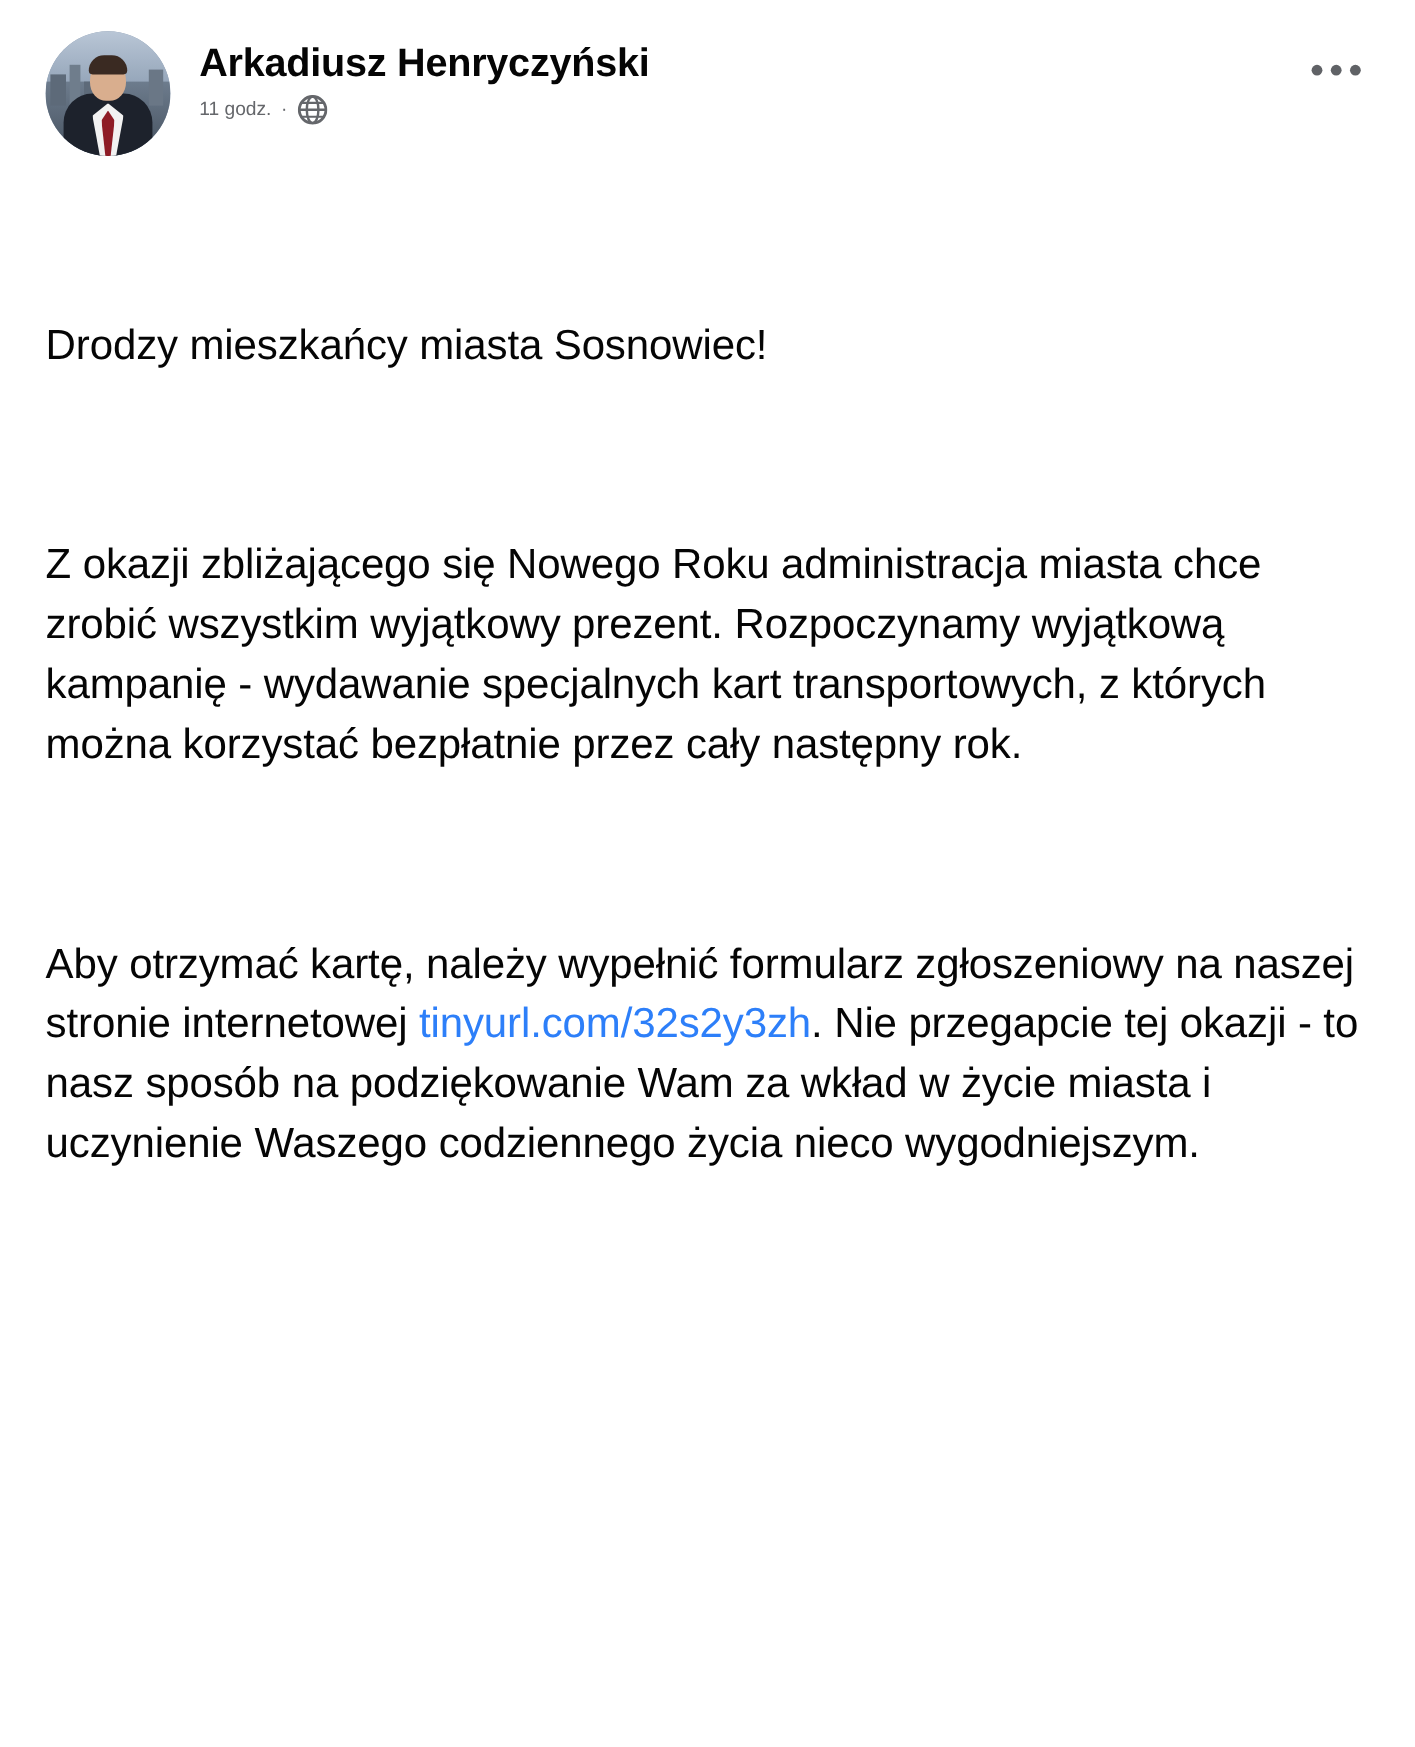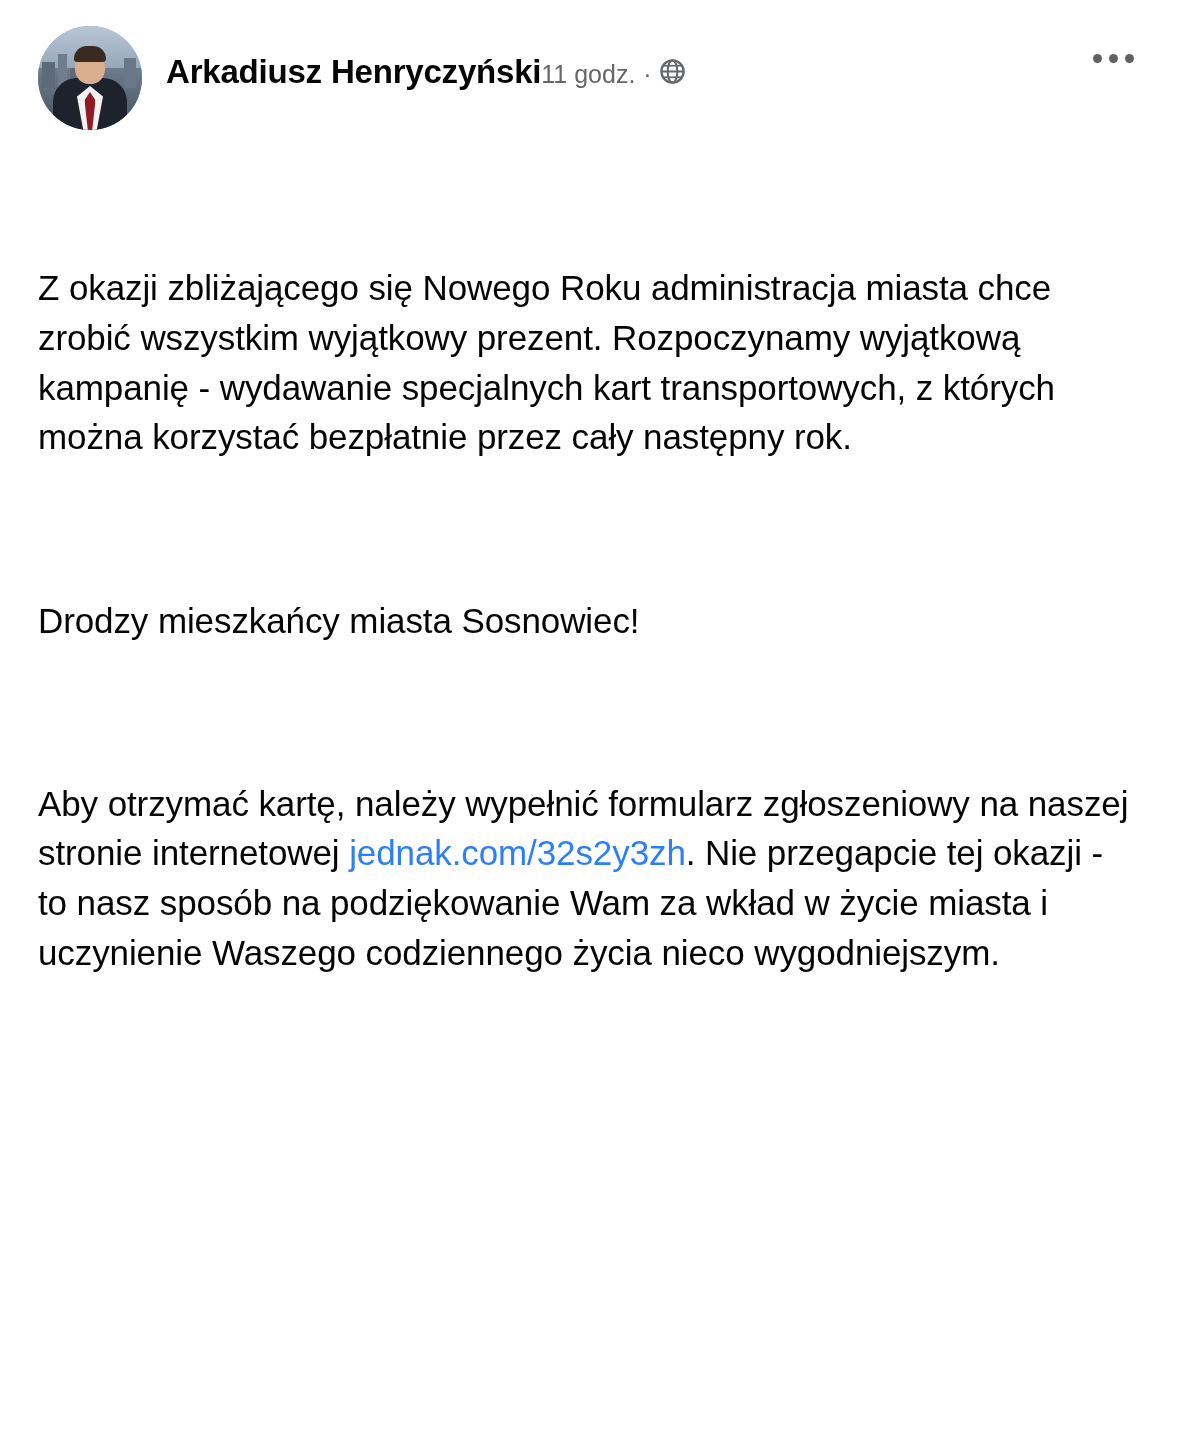--- a/index.html
+++ b/index.html
@@ -108,37 +108,36 @@
     width: 11px;
     height: 38px;
     background: #8e1c26;
     clip-path: polygon(50% 0, 100% 22%, 70% 100%, 30% 100%, 0 22%);
   }
 
   .header-text {
     margin-left: 24px;
     padding-top: 6px;
     display: flex;
-    flex-direction: row;
+    flex-direction: column;
     justify-content: center;
-    margin-top: 20px;
   }
   .author-name {
     font-size: 33px;
     font-weight: bold;
     letter-spacing: -0.2px;
     line-height: 1.22;
     color: #050505;
   }
   .meta-row {
     display: flex;
-    align-items: flex-start;
+    align-items: center;
     margin-top: 7px;
     color: #65676b;
-    font-size: 25px;
+    font-size: 16px;
     line-height: 1.2;
   }
   .meta-sep { margin: 0 8px; }
   .globe-icon {
     display: inline-block;
     width: 25px;
     height: 25px;
     line-height: 0;
   }
 
@@ -223,23 +222,23 @@
     </div>
 
     <div class="more-btn">
       <span></span>
       <span></span>
       <span></span>
     </div>
   </div>
 
   <div class="post-body">
+    <p>Drodzy mieszkańcy miasta Sosnowiec!</p>
     <p>Z okazji zbliżającego się Nowego Roku administracja miasta chce zrobić wszystkim wyjątkowy prezent. Rozpoczynamy wyjątkową kampanię - wydawanie specjalnych kart transportowych, z których można korzystać bezpłatnie przez cały następny rok.</p>
-    <p>Drodzy mieszkańcy miasta Sosnowiec!</p>
-    <p><span>Aby otrzymać kartę, należy wypełnić formularz zgłoszeniowy na naszej stronie internetowej </span><a class="post-link" href="#">jednak.com/32s2y3zh</a><span>. Nie przegapcie tej okazji - to nasz sposób na podziękowanie Wam za wkład w życie miasta i uczynienie Waszego codziennego życia nieco wygodniejszym.</span></p>
+    <p><span>Aby otrzymać kartę, należy wypełnić formularz zgłoszeniowy na naszej stronie internetowej </span><a class="post-link" href="#">tinyurl.com/32s2y3zh</a><span>. Nie przegapcie tej okazji - to nasz sposób na podziękowanie Wam za wkład w życie miasta i uczynienie Waszego codziennego życia nieco wygodniejszym.</span></p>
     <p class="signature">
       </p>
       
       
       
     <p></p>
   </div>
 
 </div>
 

